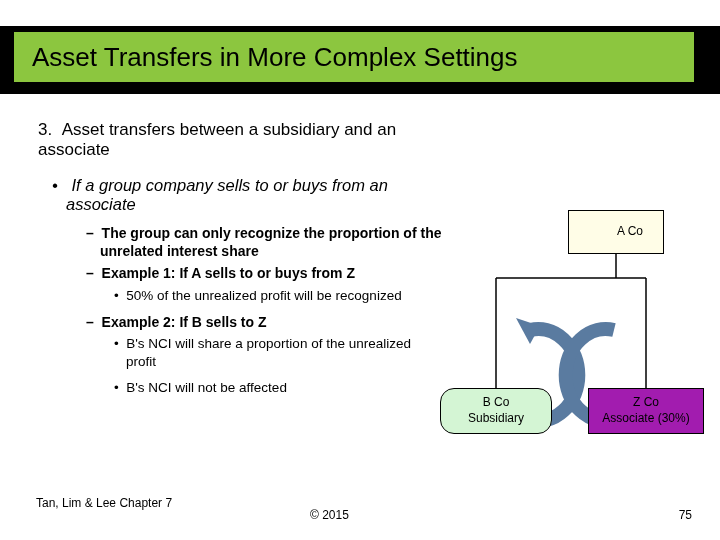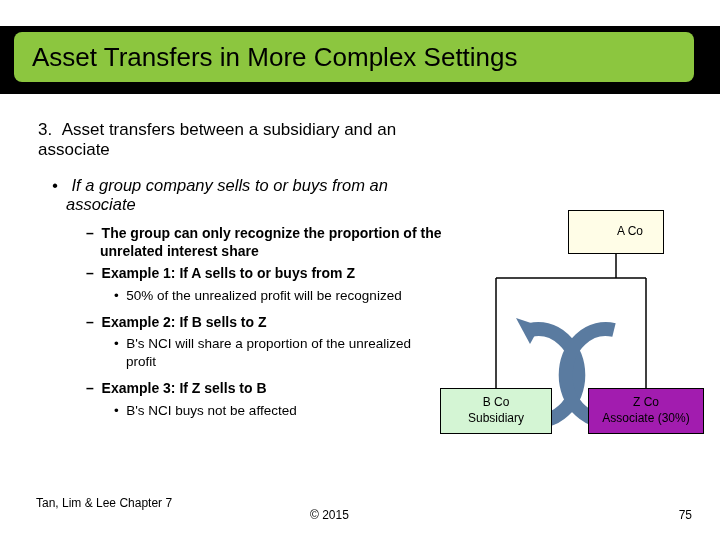--- a/index.html
+++ b/index.html
@@ -25,21 +25,20 @@
     background: #000;
   }
   .title-green {
     position: absolute;
     top: 6px; left: 14px;
     width: 680px; height: 50px;
     background: #8CC63F;
     display: flex;
     align-items: center;
     padding-left: 18px;
-    border-radius: 8px;
   }
   .title-text {
     color: #000;
     font-size: 26px;
     font-weight: 400;
   }
   .content {
     position: absolute;
     top: 120px;
     left: 34px;
@@ -109,20 +108,21 @@
   .box-a {
     top: 0; left: 128px;
     width: 96px; height: 44px;
     background: #FFFDE7;
     padding-left: 28px;
   }
   .box-b {
     top: 178px; left: 0;
     width: 112px; height: 46px;
     background: #D4F5D4;
+    border-radius: 14px;
   }
   .box-z {
     top: 178px; left: 148px;
     width: 116px; height: 46px;
     background: #a21caf;
   }
   svg.lines {
     position: absolute;
     top: 0; left: 0;
     width: 264px; height: 240px;
@@ -145,22 +145,21 @@
   </div>
   <div class="bullet-main">•&nbsp;&nbsp;&nbsp;<span>If a group company sells to or buys from an associate</span></div>
 
   <div class="dash-item">–&nbsp;&nbsp;<span>The group can only recognize the proportion of the unrelated interest share</span></div>
   <div class="dash-item">–&nbsp;&nbsp;<span>Example 1: If A sells to or buys from Z</span></div>
   <div class="dot-item">•&nbsp;&nbsp;<span>50% of the unrealized profit will be recognized</span></div>
 
   <div class="dash-item">–&nbsp;&nbsp;<span>Example 2: If B sells to Z</span></div>
   <div class="dot-item">•&nbsp;&nbsp;<span>B's NCI will share a proportion of the unrealized profit</span></div>
 
-  <div class="dash-item">–&nbsp;&nbsp;<span>Example 3: If Z sells to B</span></div>
-  <div class="dot-item">•&nbsp;&nbsp;<span>B's NCI buys not be affected</span></div>
+  <div class="dot-item">•&nbsp;&nbsp;<span>B's NCI will not be affected</span></div>
 </div>
 
 <div class="diagram">
   <svg class="lines">
     <line x1="176" y1="44" x2="176" y2="68" stroke="#000" stroke-width="1.5"></line>
     <line x1="56" y1="68" x2="206" y2="68" stroke="#000" stroke-width="1.5"></line>
     <line x1="56" y1="68" x2="56" y2="178" stroke="#000" stroke-width="1.5"></line>
     <line x1="206" y1="68" x2="206" y2="178" stroke="#000" stroke-width="1.5"></line>
     <path d="M 90 120 A 40 46 0 1 1 90 210" fill="none" stroke="#5A7BA0" stroke-width="14" stroke-linecap="butt"></path>
     <polygon points="76,108 100,116 90,134" fill="#5A7BA0"></polygon>

